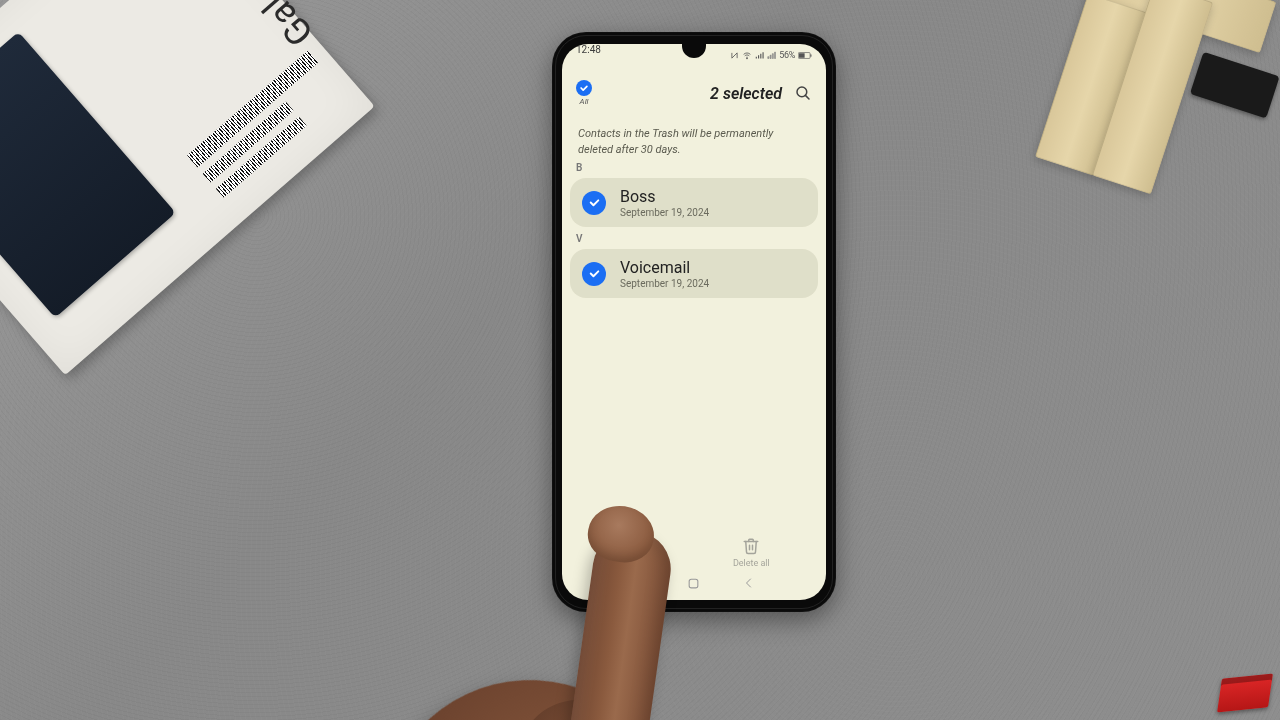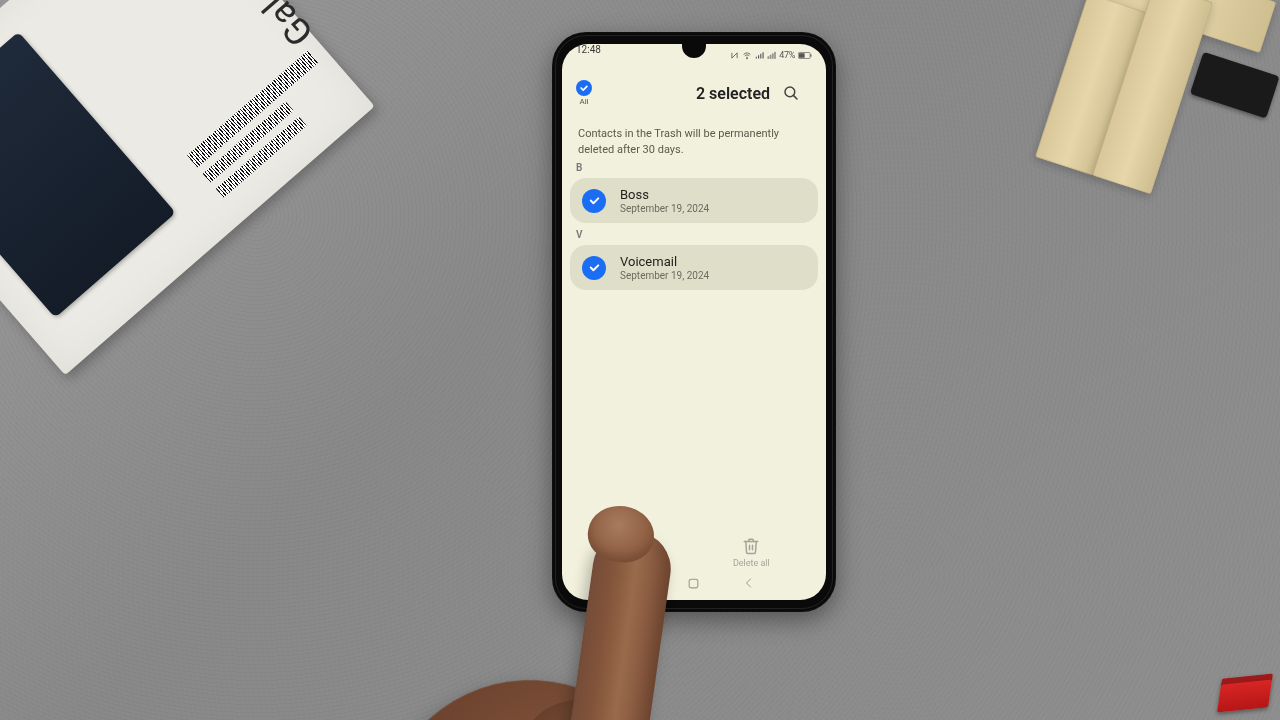--- a/index.html
+++ b/index.html
@@ -26,35 +26,35 @@
   .badge{position:absolute;right:10px;bottom:10px;width:50px;height:34px;background:linear-gradient(180deg,#e02828 0%,#b51616 100%);transform:skewX(-14deg) rotate(-6deg);border-radius:2px;box-shadow:0 2px 4px rgba(0,0,0,0.4), inset 0 6px 0 rgba(0,0,0,0.3);}
   
   .phone{position:absolute;left:552px;top:32px;width:284px;height:580px;background:#0a0a0a;border-radius:34px;box-shadow:0 8px 24px rgba(0,0,0,0.4), inset 0 0 2px rgba(255,255,255,0.1);}
   .phone::after{content:"";position:absolute;inset:3px;border-radius:31px;border:1px solid #222;}
   .screen{position:absolute;left:10px;top:12px;right:10px;bottom:12px;background:#f2f1dd;border-radius:26px;overflow:hidden;}
   .notch{position:absolute;left:50%;top:0;width:24px;height:14px;background:#0a0a0a;border-radius:0 0 14px 14px;transform:translateX(-50%);}
   .statusbar{position:absolute;left:0;top:0;right:0;height:22px;display:flex;justify-content:space-between;padding:0 14px;font-size:10px;color:#3d3d3d;}
   .status-right{display:flex;align-items:center;gap:3px;font-size:9px;color:#555;letter-spacing:-0.3px;}
   .status-right svg{flex-shrink:0;}
   
-  .appbar{position:absolute;left:0;top:28px;right:12px;padding:8px 14px 0;}
+  .appbar{position:absolute;left:0;top:28px;right:0;padding:8px 14px 0;font-style:italic;}
   .appbar-row{display:flex;align-items:center;gap:12px;}
   .select-all{display:flex;flex-direction:column;align-items:center;gap:1px;}
   .check{width:16px;height:16px;border-radius:50%;background:#1b6ef3;display:flex;align-items:center;justify-content:center;}
   .check svg{display:block;}
   .all-label{font-size:8px;color:#555;}
   .title{font-size:16px;font-weight:600;color:#222;flex:1;text-align:right;}
   .search{width:18px;height:18px;color:#444;}
   .info{margin-top:20px;font-size:11px;line-height:1.45;color:#5a5a4e;padding:0 2px;}
   .list{position:absolute;left:8px;right:8px;top:114px;}
   .section-letter{font-size:10px;font-weight:600;color:#777;padding:4px 6px 5px;}
   .row{display:flex;align-items:center;gap:14px;background:rgba(190,188,164,0.35);border-radius:16px;padding:9px 12px;margin-bottom:2px;}
   .row .check{width:24px;height:24px;}
   .row-text{display:flex;flex-direction:column;gap:1px;}
-  .row-name{font-size:13px;color:#222;}
+  .row-name{font-size:16px;color:#222;}
   .row-date{font-size:10px;color:#6b6b5e;}
   
   .bottom{position:absolute;left:0;right:0;bottom:32px;display:flex;justify-content:space-around;padding:0 20px;}
   .action{display:flex;flex-direction:column;align-items:center;gap:3px;color:#666;}
   .action.deemph{opacity:0.55;}
   .action svg{width:18px;height:18px;}
   .action-label{font-size:9px;}
   
   .navbar{position:absolute;left:0;right:0;bottom:6px;height:22px;display:flex;justify-content:space-around;align-items:center;padding:0 50px;color:#888;}
   .navbar .nav-item{width:14px;height:14px;display:flex;align-items:center;justify-content:center;}
@@ -103,21 +103,21 @@
           <svg width="10" height="9" viewBox="0 0 24 24" fill="none" stroke="#555" stroke-width="2.2">
               <path d="M3 9c5-5 13-5 18 0M6 13c3.3-3.3 8.7-3.3 12 0M10 17c1.1-1.1 2.9-1.1 4 0"></path>
               <circle cx="12" cy="20" r="1.2" fill="#555"></circle>
             </svg>
           <svg width="9" height="9" viewBox="0 0 24 24" fill="#555">
               <path d="M2 20h3v-5H2zM8 20h3V11H8zM14 20h3V7h-3zM20 20h3V3h-3z"></path>
             </svg>
           <svg width="9" height="9" viewBox="0 0 24 24" fill="#aaa" stroke="#555" stroke-width="1">
               <path d="M2 20h3v-5H2zM8 20h3V11H8zM14 20h3V7h-3zM20 20h3V3h-3z"></path>
             </svg>
-          <span>47%</span>
+          <span>56%</span>
           <svg width="14" height="9" viewBox="0 0 26 14">
               <rect x="0.5" y="1.5" width="22" height="11" rx="2" fill="none" stroke="#555" stroke-width="1.2"></rect>
               <rect x="1.8" y="2.8" width="10.5" height="8.4" fill="#555"></rect>
               <rect x="23" y="4.5" width="2" height="5" rx="1" fill="#555"></rect>
             </svg>
         </span>
       </div>
 
       <div class="appbar">
         <div class="appbar-row">

